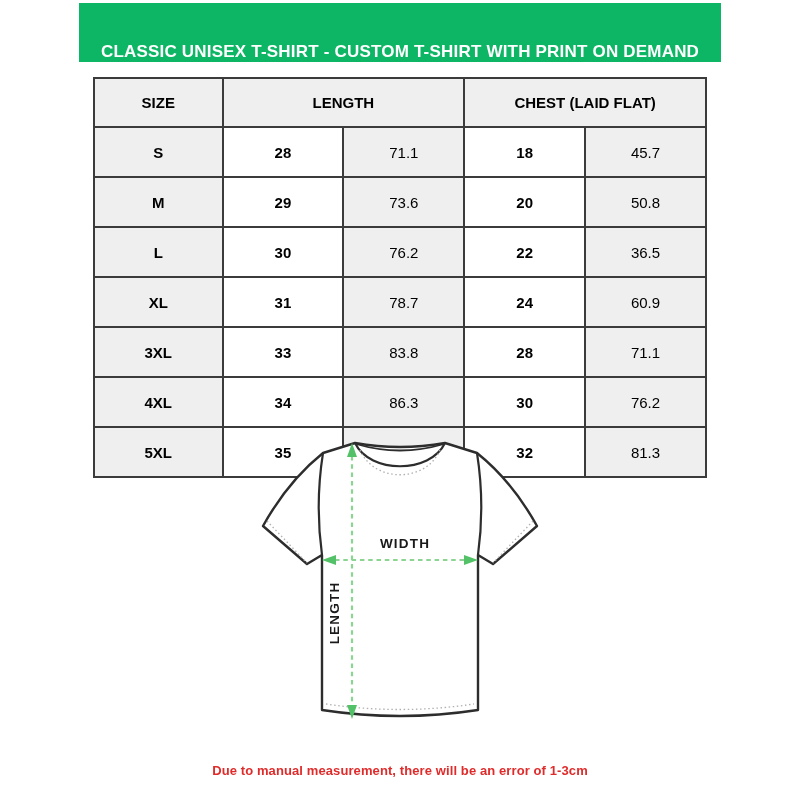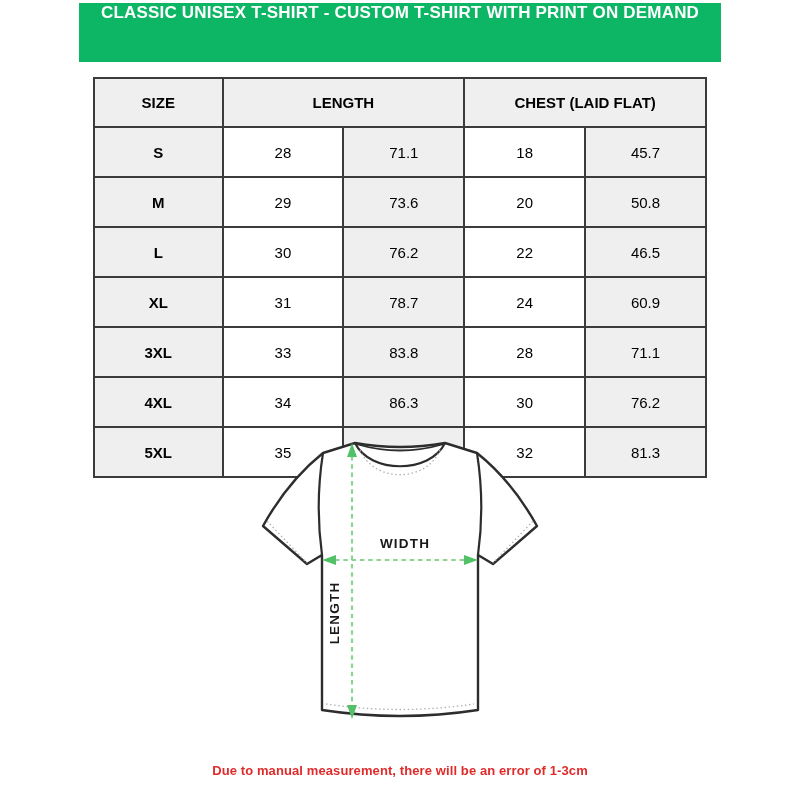--- a/index.html
+++ b/index.html
@@ -3,39 +3,39 @@
 <meta charset="utf-8">
 <style>
   html,body{margin:0;padding:0;background:#fff;}
   #page{
     position:relative;width:800px;height:800px;background:#ffffff;
     font-family:"Liberation Sans",sans-serif;overflow:hidden;
   }
   
   .banner{
     position:absolute;left:79px;top:3px;width:642px;height:59px;
-    background:#0db664;display:flex;align-items:flex-start;justify-content:center;
+    background:#0db664;display:flex;align-items:flex-end;justify-content:center;
   }
   .banner-title{
     color:#ffffff;font-weight:700;font-size:17px;letter-spacing:.2px;
     white-space:nowrap;
   }
   
   table.size-table{
     position:absolute;left:93px;top:77px;width:614px;
     border-collapse:collapse;table-layout:fixed;
   }
   .size-table th,.size-table td{
     border:2px solid #3b3b3b;text-align:center;vertical-align:middle;
     color:#000000;font-size:15px;padding:7px;
   }
   .size-table th{height:33px;background:#efefef;font-weight:700;}
   .size-table td{height:34px;}
   .size-table td.c-size{background:#efefef;font-weight:700;}
-  .size-table td.c-in{background:#ffffff;font-weight:400;border-radius:8px;}
+  .size-table td.c-in{background:#ffffff;font-weight:700;border-radius:8px;}
   .size-table td.c-cm{background:#efefef;font-weight:400;}
   col.col-size{width:21%;}
   col.col-std{width:19.75%;}
   
   .tshirt-wrap{position:absolute;left:250px;top:431px;width:300px;height:305px;}
   
   .footer-note{
     position:absolute;left:0;top:763px;width:800px;text-align:center;
     color:#e02b2b;font-weight:700;font-size:13px;letter-spacing:.1px;
   }
@@ -77,21 +77,21 @@
         <td class="c-in">29</td>
         <td class="c-cm">73.6</td>
         <td class="c-in">20</td>
         <td class="c-cm">50.8</td>
       </tr>
       <tr>
         <td class="c-size">L</td>
         <td class="c-in">30</td>
         <td class="c-cm">76.2</td>
         <td class="c-in">22</td>
-        <td class="c-cm">46.5</td>
+        <td class="c-cm">36.5</td>
       </tr>
       <tr>
         <td class="c-size">XL</td>
         <td class="c-in">31</td>
         <td class="c-cm">78.7</td>
         <td class="c-in">24</td>
         <td class="c-cm">60.9</td>
       </tr>
       <tr>
         <td class="c-size">3XL</td>

